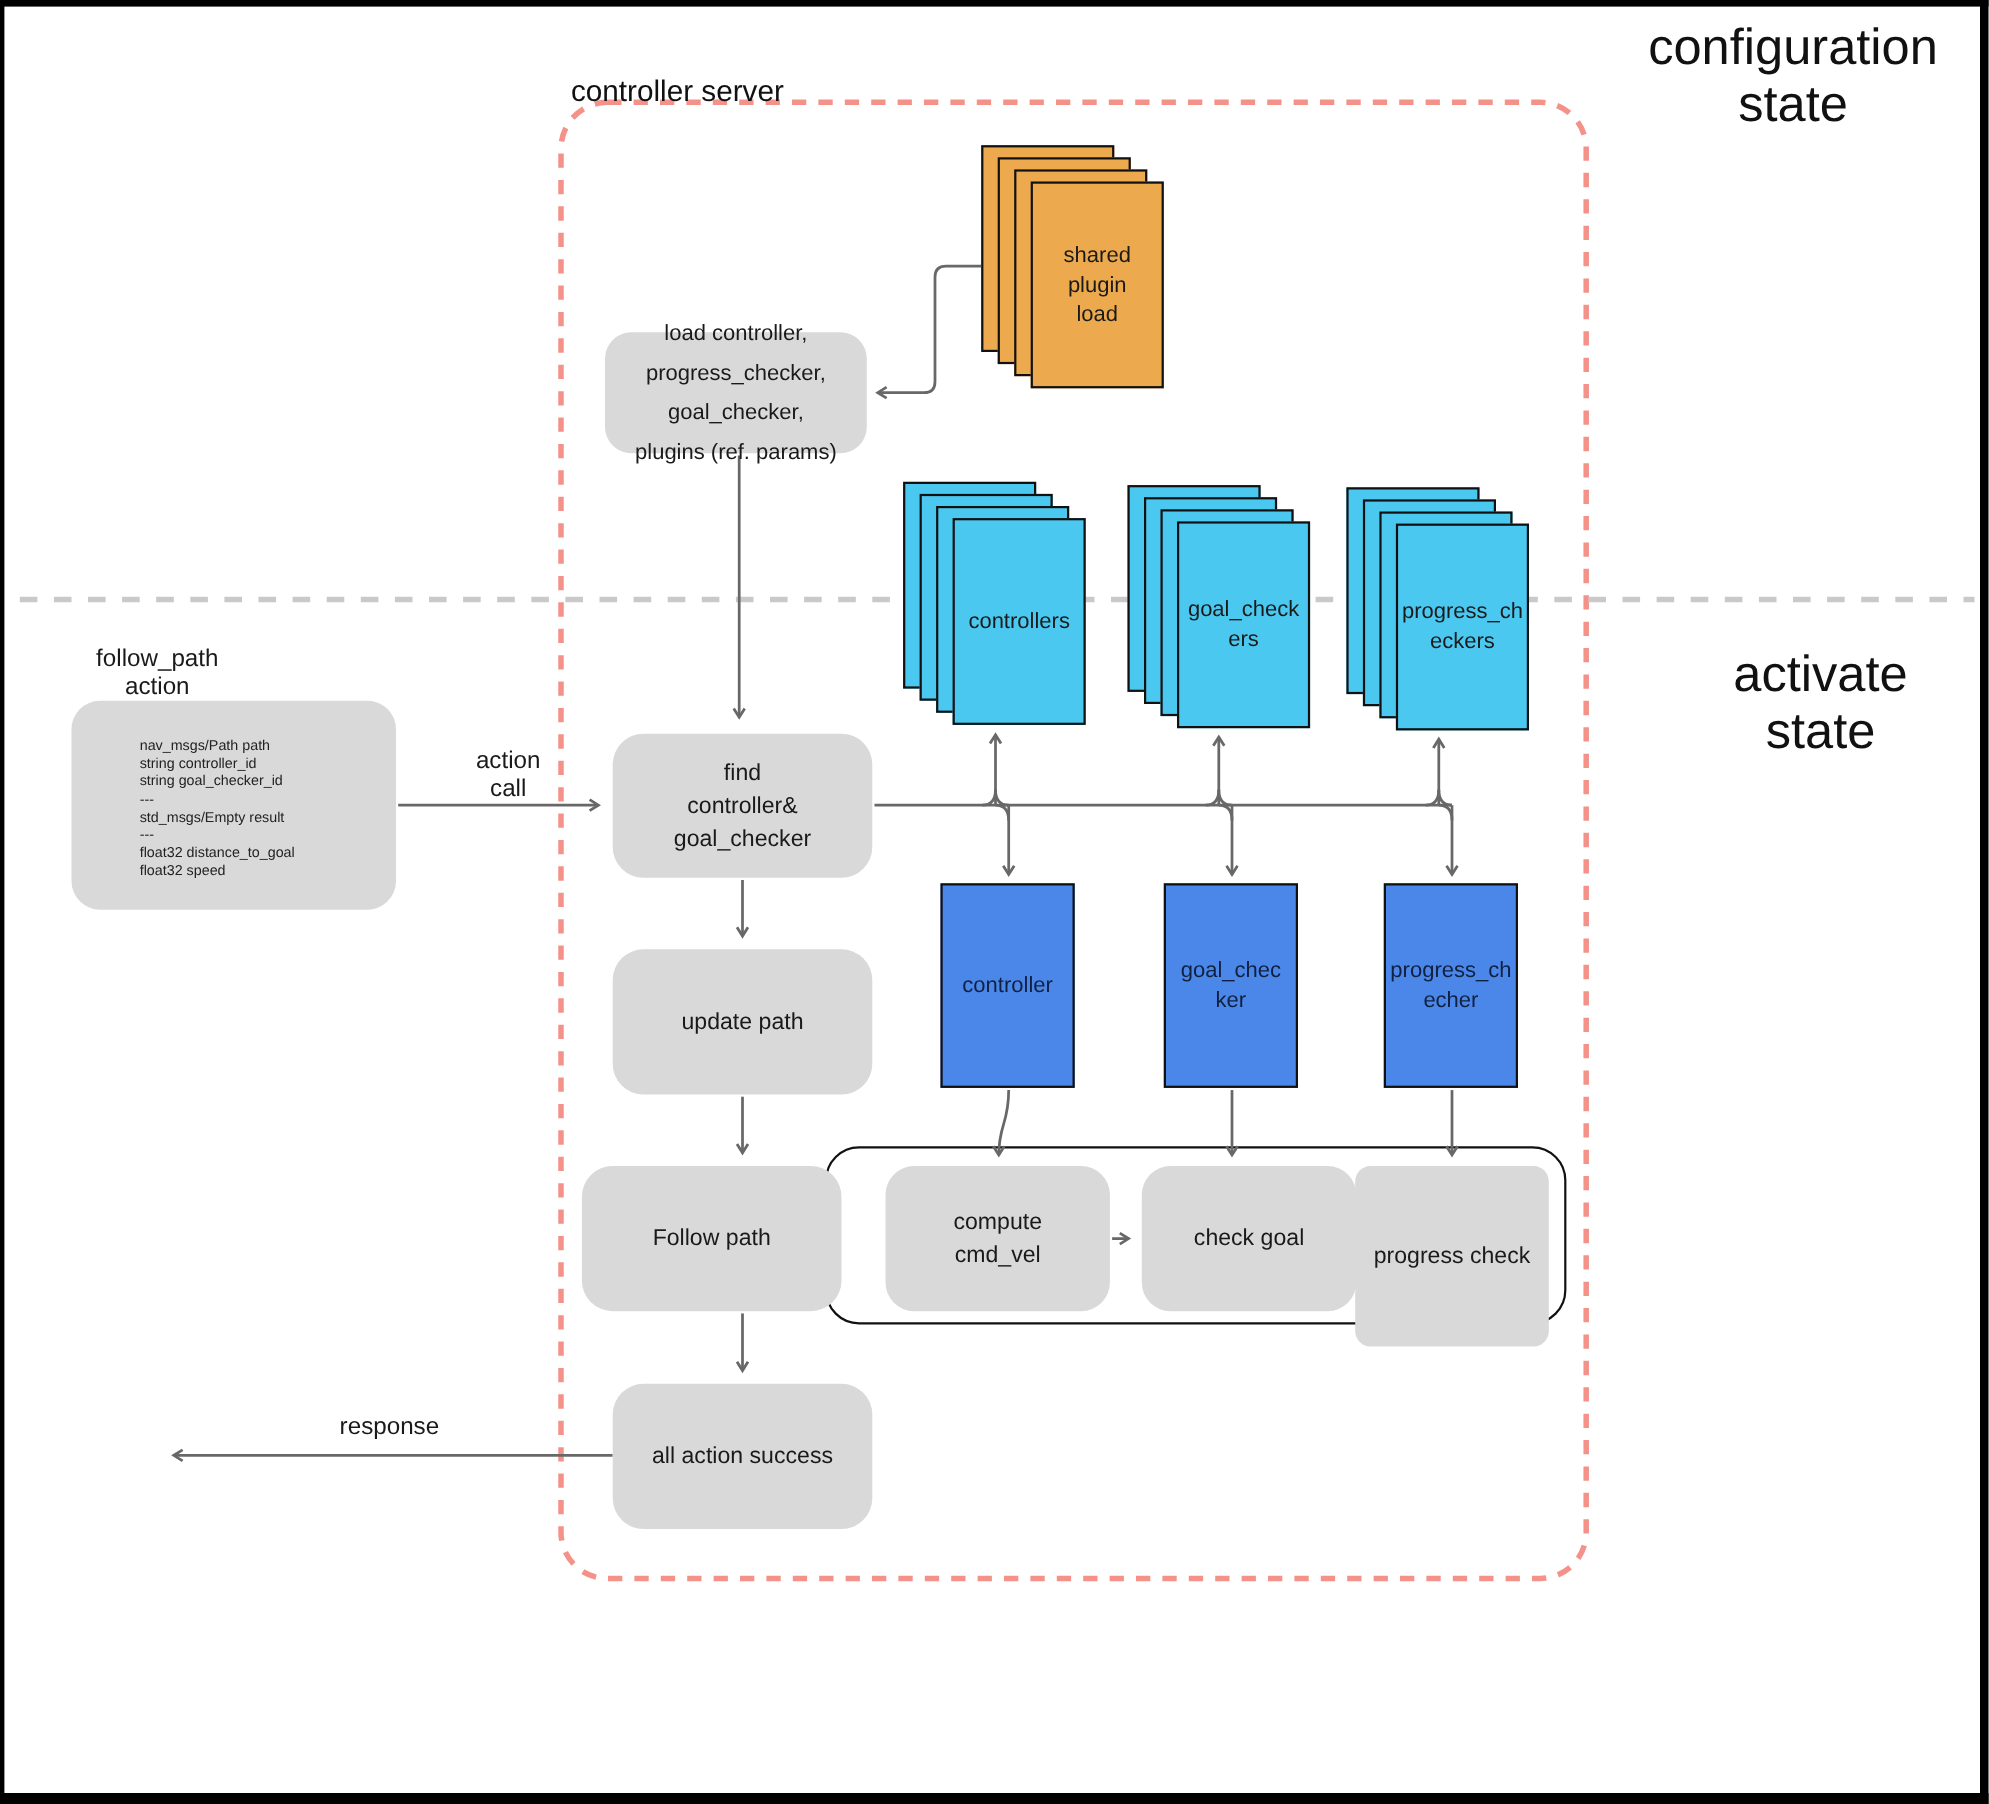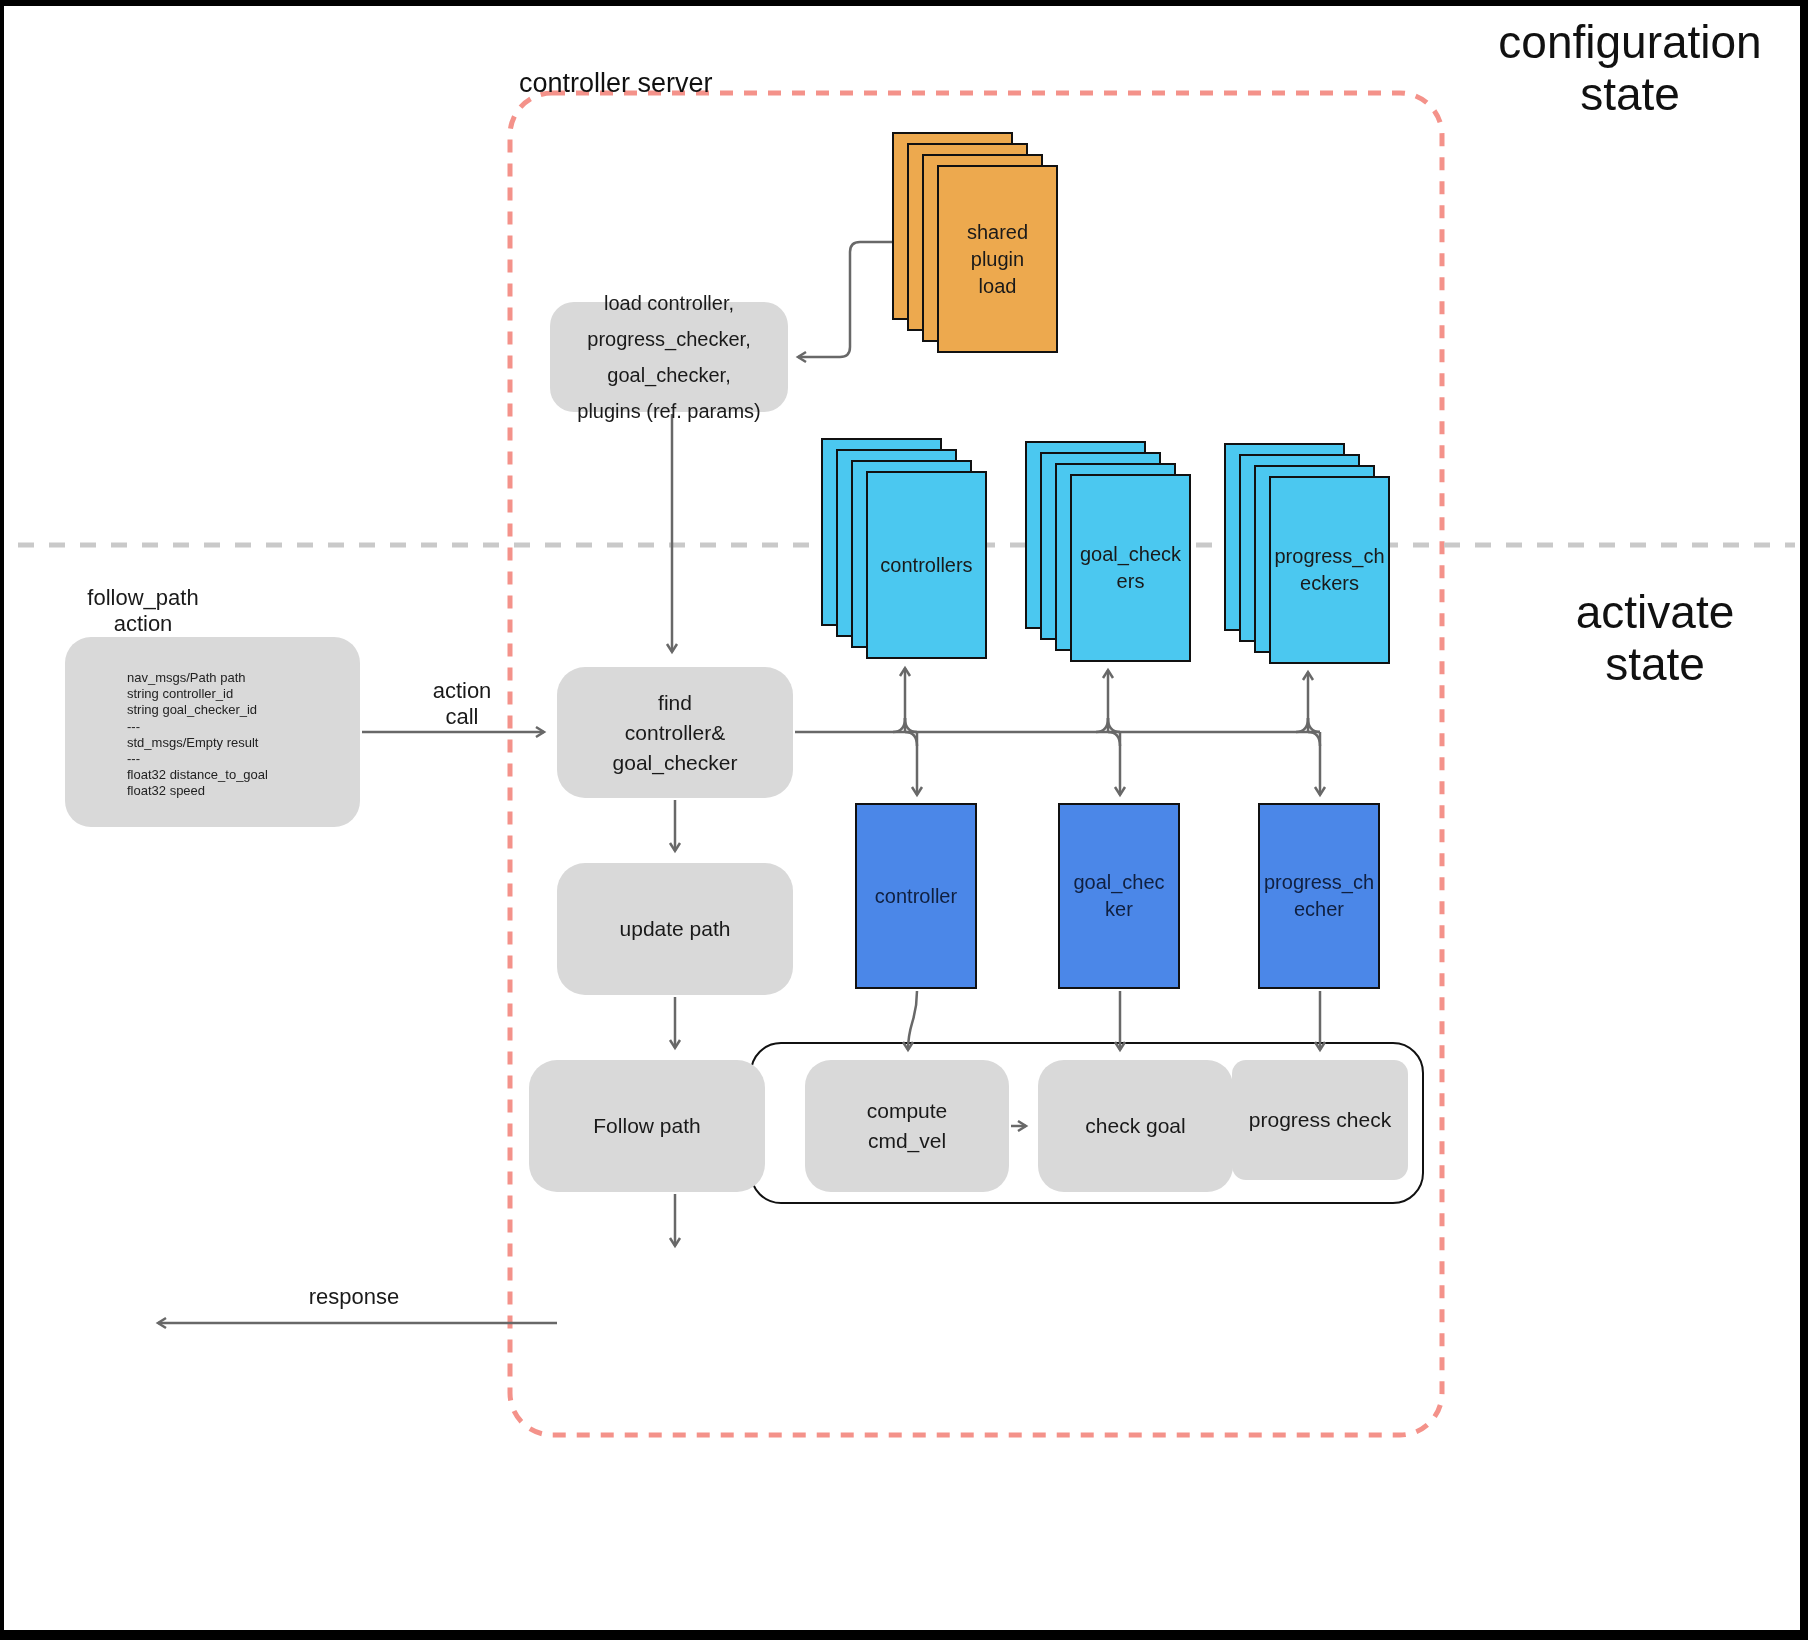--- a/index.html
+++ b/index.html
@@ -169,23 +169,24 @@
 
   <div class="node multiline" style="left:550px;top:302px;width:238px;height:110px;font-size:20px;line-height:36px;border-radius:24px;">load controller,
 progress_checker,
 goal_checker,
 plugins (ref. params)</div>
   <div class="node multiline" style="left:557px;top:667px;width:236px;height:131px;">find
 controller&amp;
 goal_checker</div>
   <div class="node" style="left:557px;top:863px;width:236px;height:132px;">update path</div>
   <div class="node" style="left:529px;top:1060px;width:236px;height:132px;">Follow path</div>
+  <div class="node" style="left:557px;top:1258px;width:236px;height:132px;">all action success</div>
   <div class="node multiline" style="left:805px;top:1060px;width:204px;height:132px;border-radius:26px;">compute
 cmd_vel</div>
   <div class="node" style="left:1038px;top:1060px;width:195px;height:132px;border-radius:26px;">check goal</div>
-  <div class="node" style="left:1232px;top:1060px;width:176px;height:120px;border-radius:14px;">progress check</div>
+  <div class="node" style="left:1232px;top:1060px;width:176px;height:164px;border-radius:14px;">progress check</div>
 
   <div class="frame" style="left:0;top:0;width:4px;height:1640px;"></div>
   <div class="frame" style="left:0;top:0;width:1808px;height:6px;"></div>
   <div class="frame" style="left:1800px;top:0;width:8px;height:1640px;"></div>
   <div class="frame" style="left:0;top:1630px;width:1808px;height:10px;"></div>
 
 </div>
 
 </body></html>

